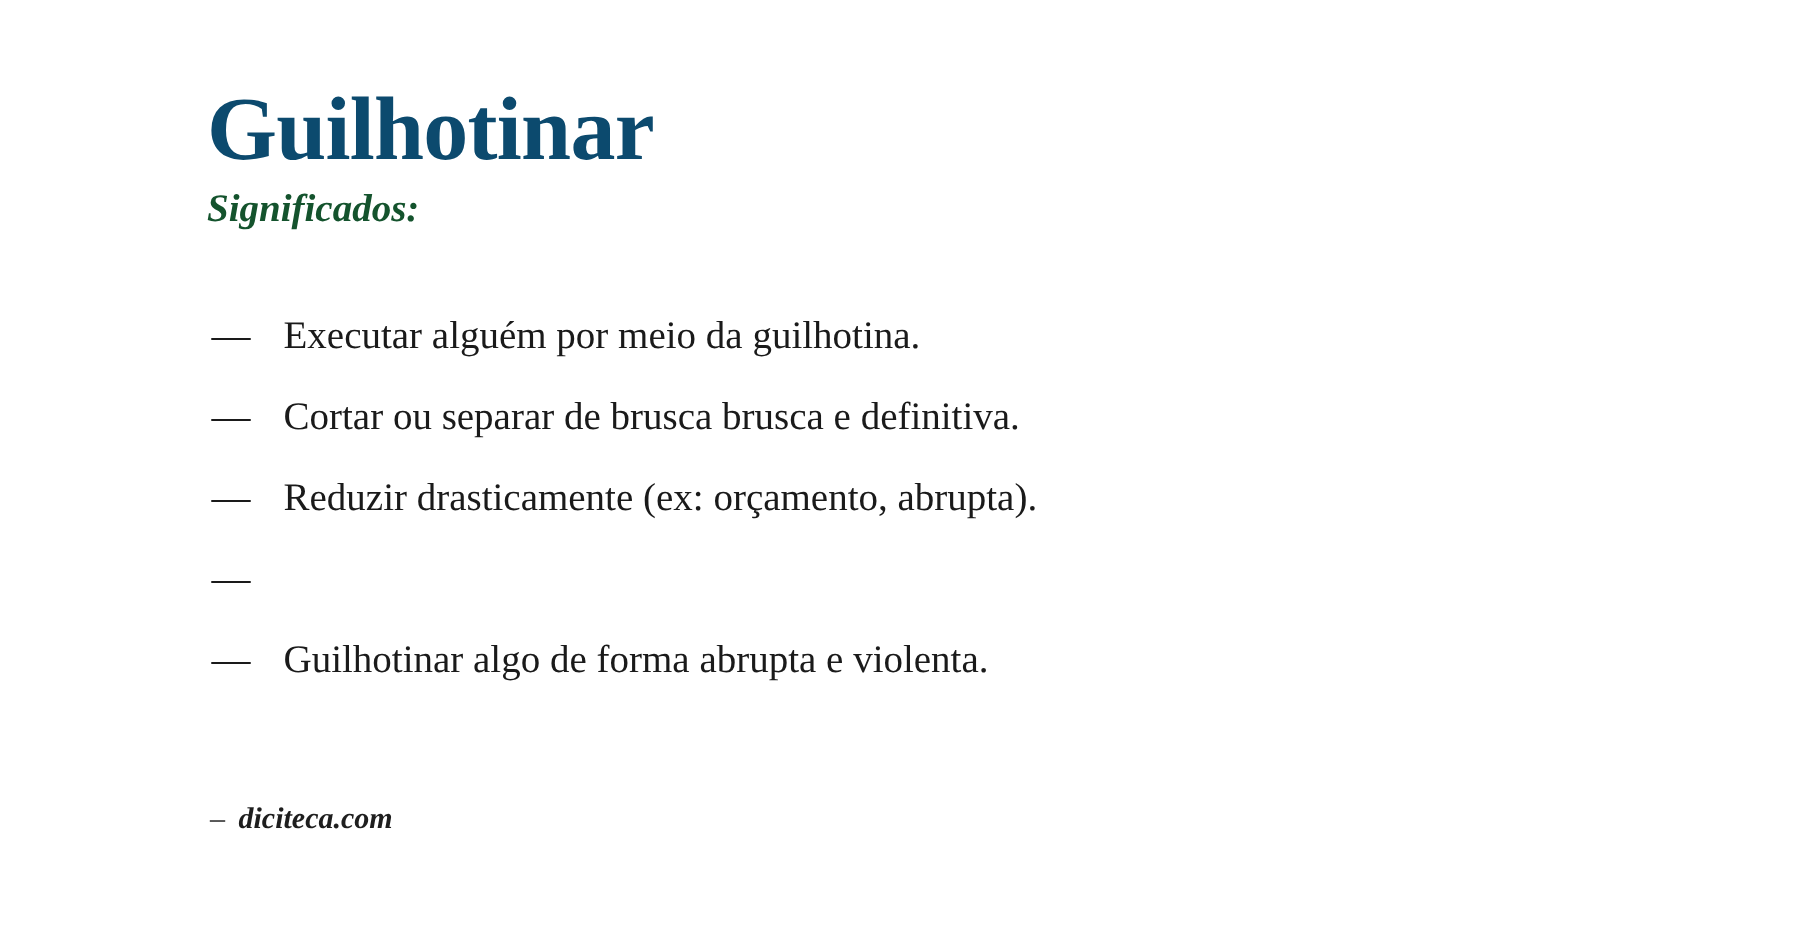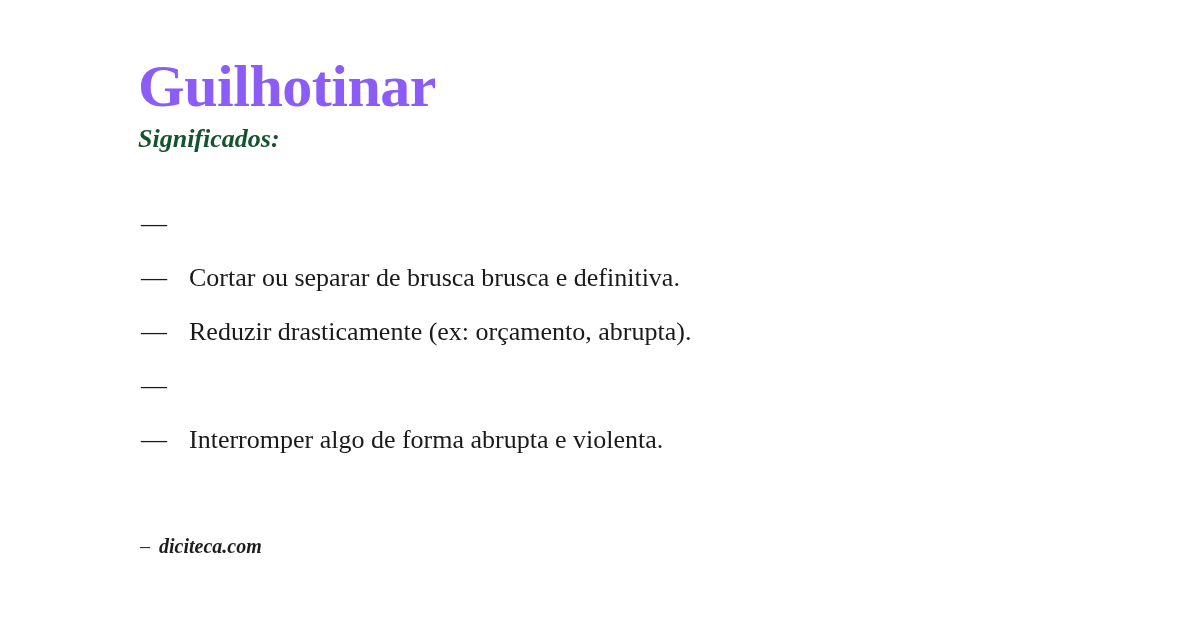--- a/index.html
+++ b/index.html
@@ -31,21 +31,21 @@
     top: 52px;
   }
 
   .entry-title {
     margin: 0;
     font-family: "Liberation Serif", "DejaVu Serif", serif;
     font-weight: 700;
     font-size: 60px;
     line-height: 68px;
     letter-spacing: -0.5px;
-    color: #8b5cf6;
+    color: #0c4a6e;
     white-space: nowrap;
   }
 
   .entry-subtitle {
     margin: 0;
     margin-top: 4px;
     font-family: "Liberation Serif", "DejaVu Serif", serif;
     font-weight: 700;
     font-style: italic;
     font-size: 26px;
@@ -117,35 +117,36 @@
 <div class="card">
 
   <div class="title-block">
     <h1 class="entry-title">Guilhotinar</h1>
     <div class="entry-subtitle">Significados:</div>
   </div>
 
   <ul class="meanings-list">
     <li class="meaning-item">
       <span class="meaning-dash">—</span>
+      <span class="meaning-text">Executar alguém por meio da guilhotina.</span>
     </li>
     <li class="meaning-item">
       <span class="meaning-dash">—</span>
       <span class="meaning-text">Cortar ou separar de brusca brusca e definitiva.</span>
     </li>
     <li class="meaning-item">
       <span class="meaning-dash">—</span>
       <span class="meaning-text">Reduzir drasticamente (ex: orçamento, abrupta).</span>
     </li>
     <li class="meaning-item">
       <span class="meaning-dash">—</span>
     </li>
     <li class="meaning-item">
       <span class="meaning-dash">—</span>
-      <span class="meaning-text">Interromper algo de forma abrupta e violenta.</span>
+      <span class="meaning-text">Guilhotinar algo de forma abrupta e violenta.</span>
     </li>
   </ul>
 
   <div class="attribution">
     <span class="attribution-dash">–</span>
     <span class="attribution-source">diciteca.com</span>
   </div>
 
 </div>
 

